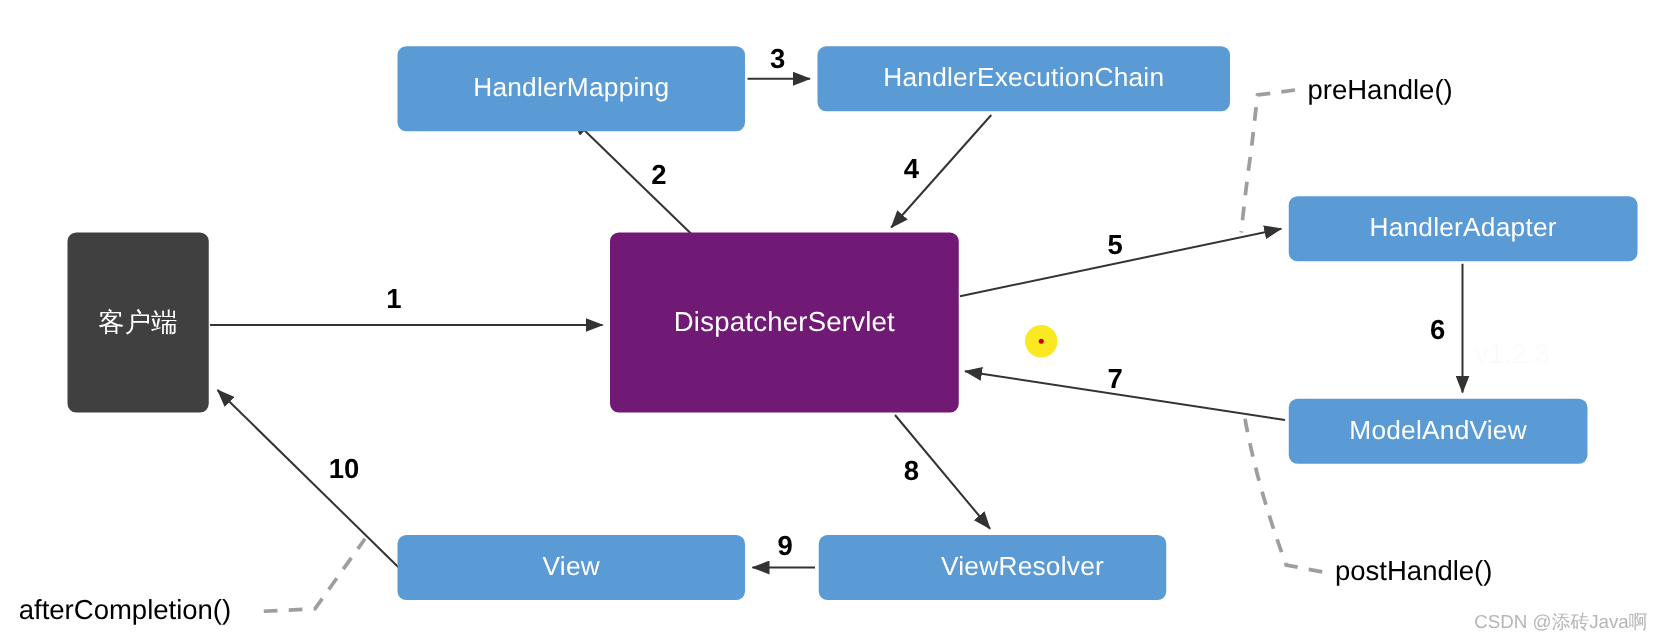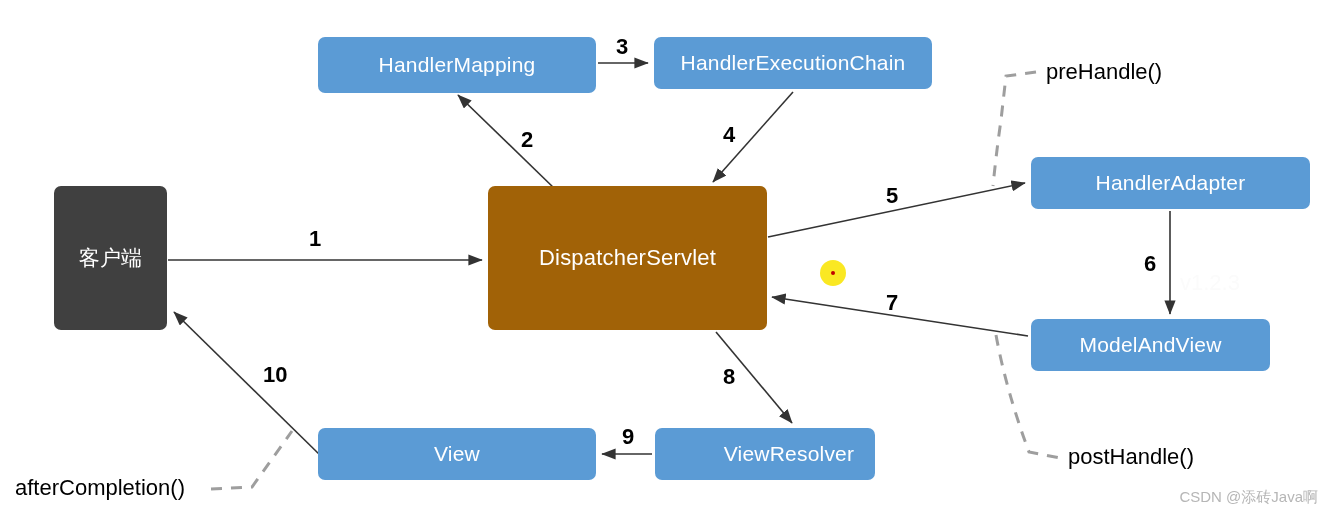--- a/index.html
+++ b/index.html
@@ -24,48 +24,48 @@
     align-items: center;
     justify-content: center;
     border-radius: 7px;
     color: #ffffff;
     font-size: 21px;
     letter-spacing: 0.2px;
     white-space: nowrap;
     user-select: none;
   }
   .node.blue   { background: #5B9BD5; }
-  .node.orange { background: #a16207; }
+  .node.orange { background: #701a75; }
   .node.cyan   { background: #404040; }
 
   .node-client {
     left: 54px;  top: 186px;  width: 113px; height: 144px;
     font-size: 21px;
   }
   .node-dispatcher {
     left: 488px; top: 186px;  width: 279px; height: 144px;
     font-size: 22px;
   }
   .node-handler-mapping {
-    left: 318px; top: 37px;   width: 278px; height: 56px;
+    left: 318px; top: 37px;   width: 278px; height: 68px;
   }
   .node-handler-execution-chain {
-    left: 654px; top: 37px;   width: 278px; height: 52px;
+    left: 654px; top: 37px;   width: 330px; height: 52px;
   }
   .node-handler-adapter {
     left: 1031px; top: 157px; width: 279px; height: 52px; align-items: center;
   }
   .node-model-and-view {
     left: 1031px; top: 319px; width: 239px; height: 52px;
   }
   .node-view {
     left: 318px; top: 428px;  width: 278px; height: 52px;
   }
   .node-view-resolver {
-    left: 655px; top: 428px;  width: 220px; height: 52px; padding-left: 48px;
+    left: 655px; top: 428px;  width: 278px; height: 52px; padding-left: 48px;
   }
 
   svg.edges {
     position: absolute;
     left: 0; top: 0;
     width: 1330px;
     height: 515px;
     pointer-events: none;
   }
 

